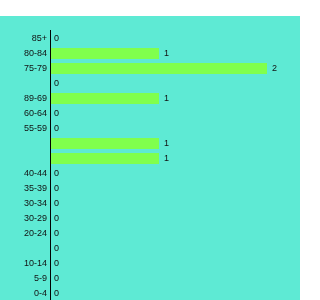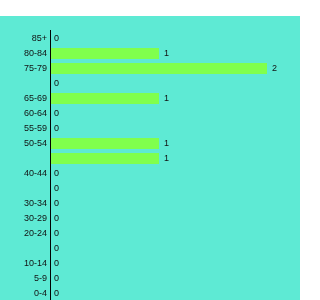--- a/index.html
+++ b/index.html
@@ -108,58 +108,58 @@
             <div class="bar-fill" style="width: 216px; background: rgb(128, 255, 77);"></div>
             <div class="bar-value" style="left: 221px;">2</div>
           </div>
         </div>
         <div class="bar-row">
           <div class="bar-track">
             <div class="bar-value" style="left: 3px;">0</div>
           </div>
         </div>
         <div class="bar-row">
-          <div class="cat-label">65-69</div>
+          <div class="cat-label">89-69</div>
           <div class="bar-track">
             <div class="bar-fill" style="width: 108px; background: rgb(128, 255, 77);"></div>
             <div class="bar-value" style="left: 113px;">1</div>
           </div>
         </div>
         <div class="bar-row">
           <div class="cat-label">60-64</div>
           <div class="bar-track">
             <div class="bar-value" style="left: 3px;">0</div>
           </div>
         </div>
         <div class="bar-row">
           <div class="cat-label">55-59</div>
           <div class="bar-track">
             <div class="bar-value" style="left: 3px;">0</div>
           </div>
         </div>
         <div class="bar-row">
-          <div class="cat-label">50-54</div>
           <div class="bar-track">
             <div class="bar-fill" style="width: 108px; background: rgb(128, 255, 77);"></div>
             <div class="bar-value" style="left: 113px;">1</div>
           </div>
         </div>
         <div class="bar-row">
           <div class="bar-track">
             <div class="bar-fill" style="width: 108px; background: rgb(128, 255, 77);"></div>
             <div class="bar-value" style="left: 113px;">1</div>
           </div>
         </div>
         <div class="bar-row">
           <div class="cat-label">40-44</div>
           <div class="bar-track">
             <div class="bar-value" style="left: 3px;">0</div>
           </div>
         </div>
         <div class="bar-row">
+          <div class="cat-label">35-39</div>
           <div class="bar-track">
             <div class="bar-value" style="left: 3px;">0</div>
           </div>
         </div>
         <div class="bar-row">
           <div class="cat-label">30-34</div>
           <div class="bar-track">
             <div class="bar-value" style="left: 3px;">0</div>
           </div>
         </div>

